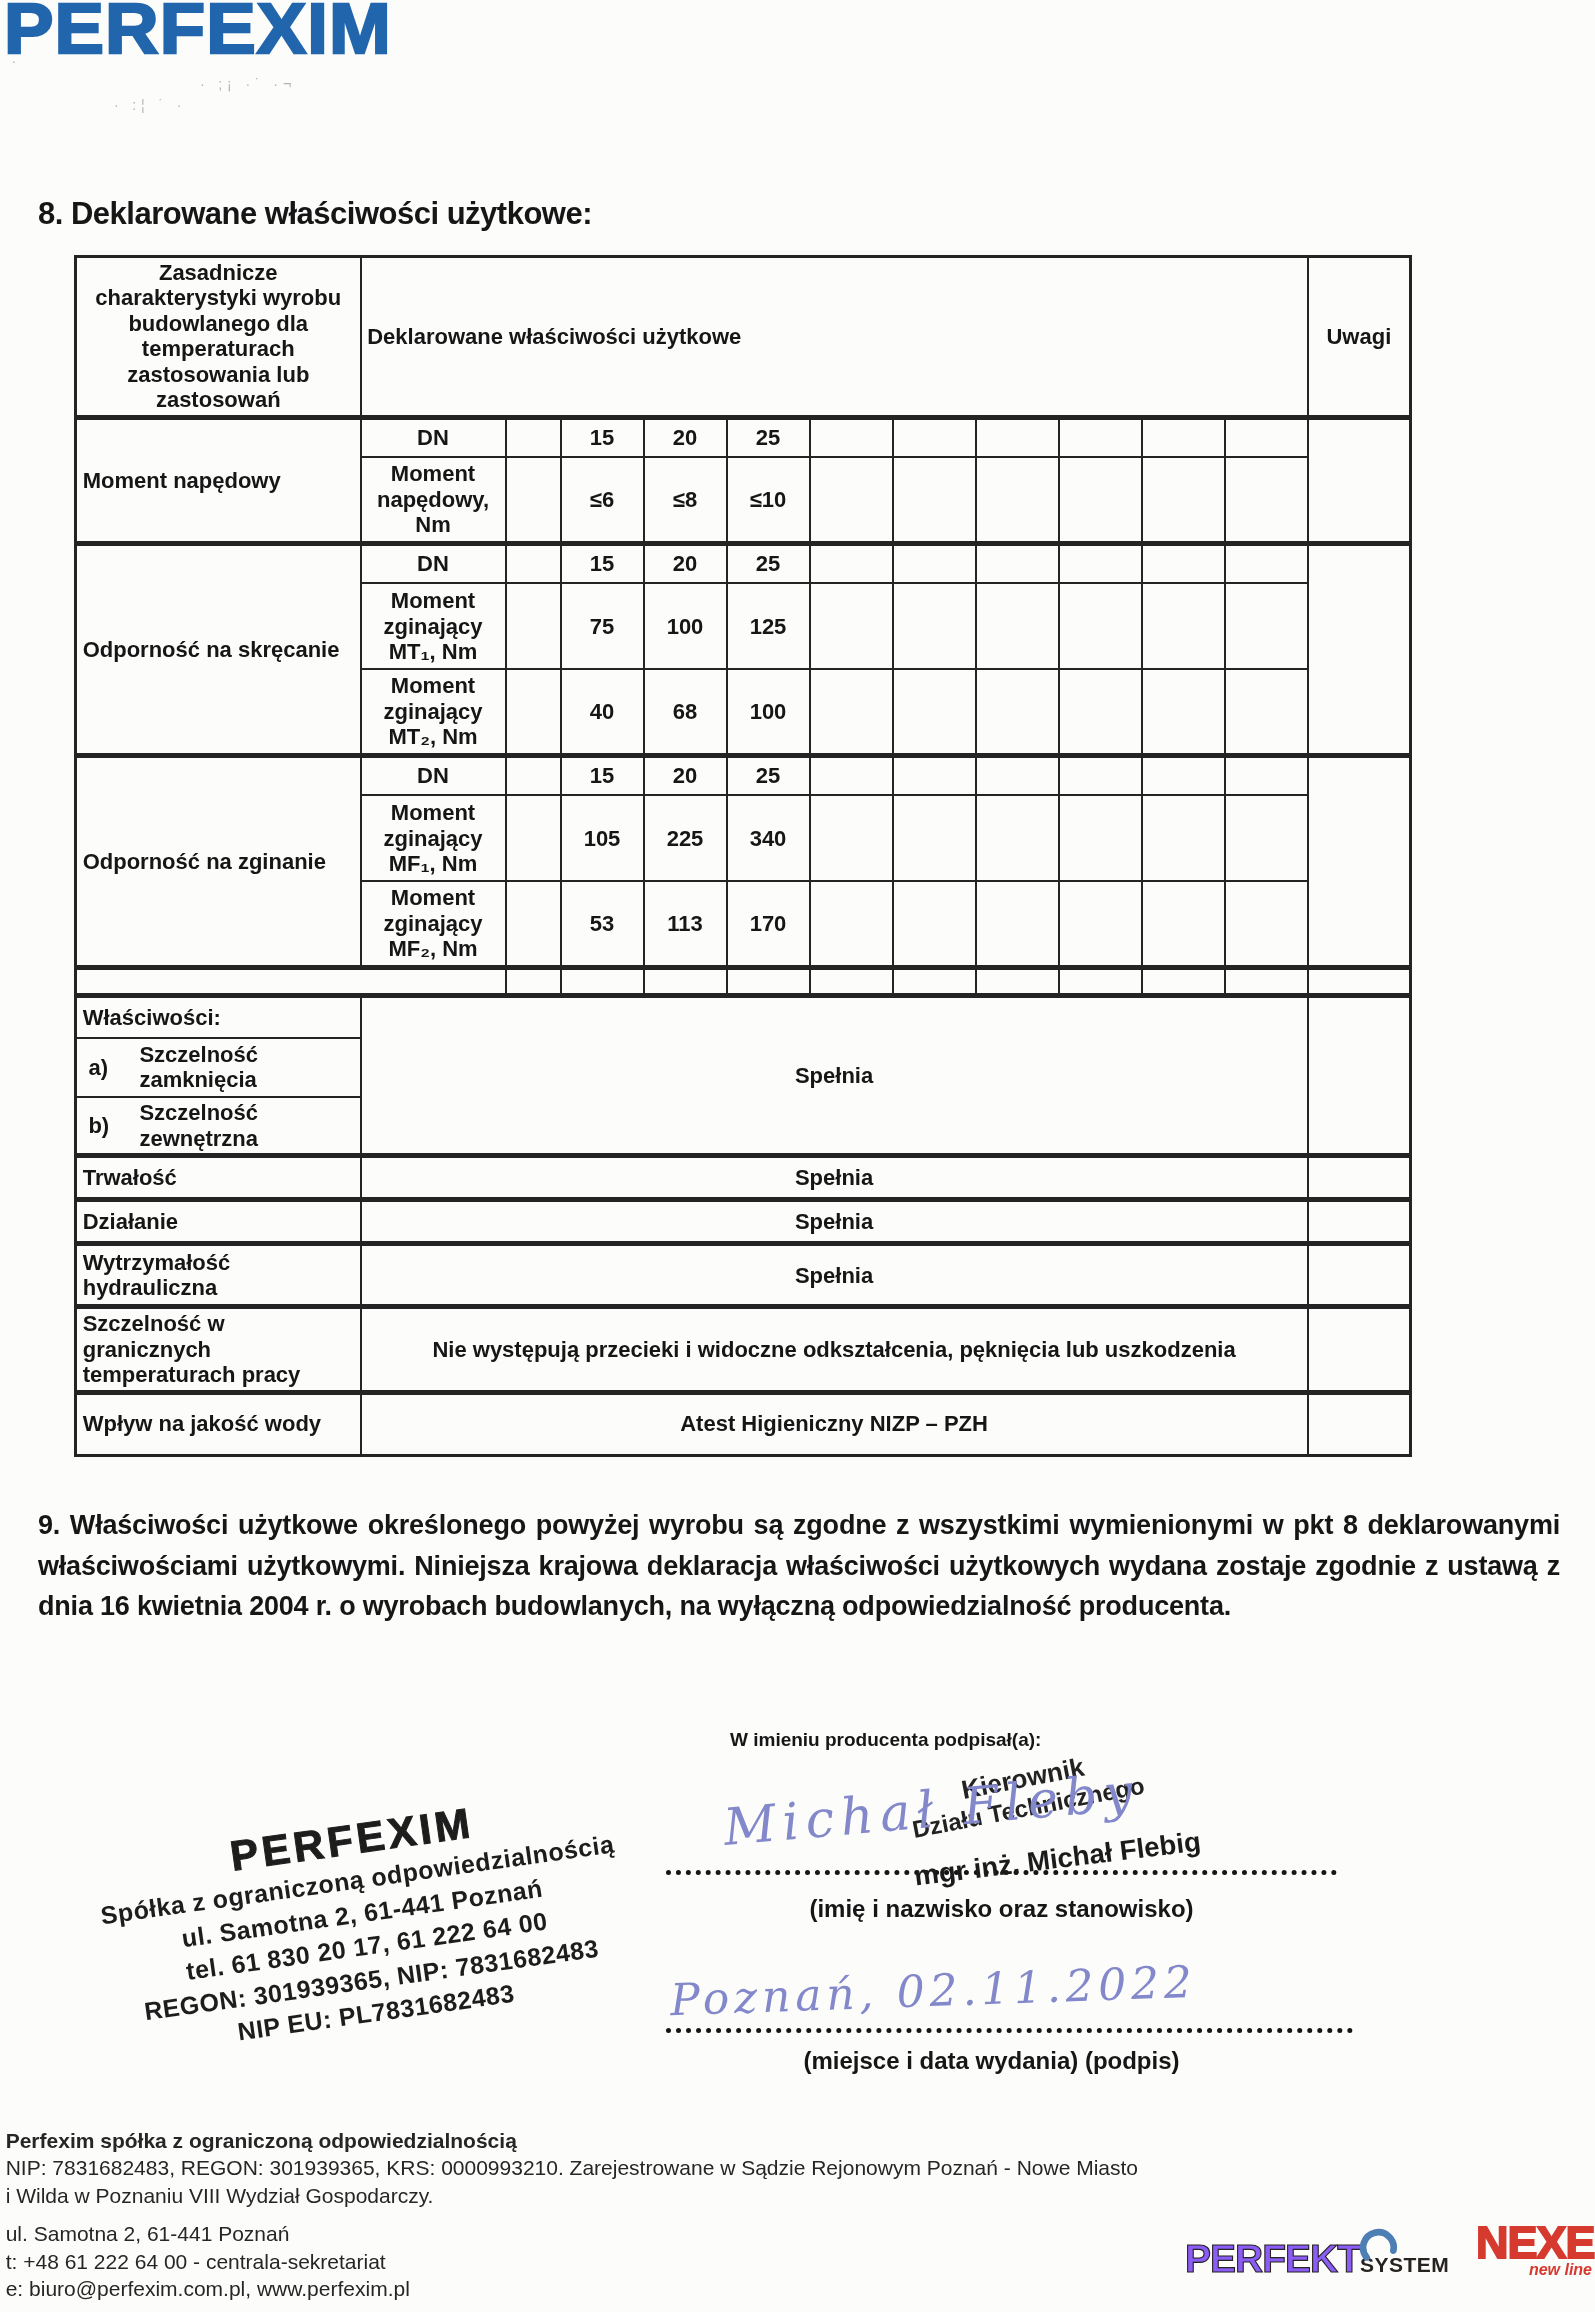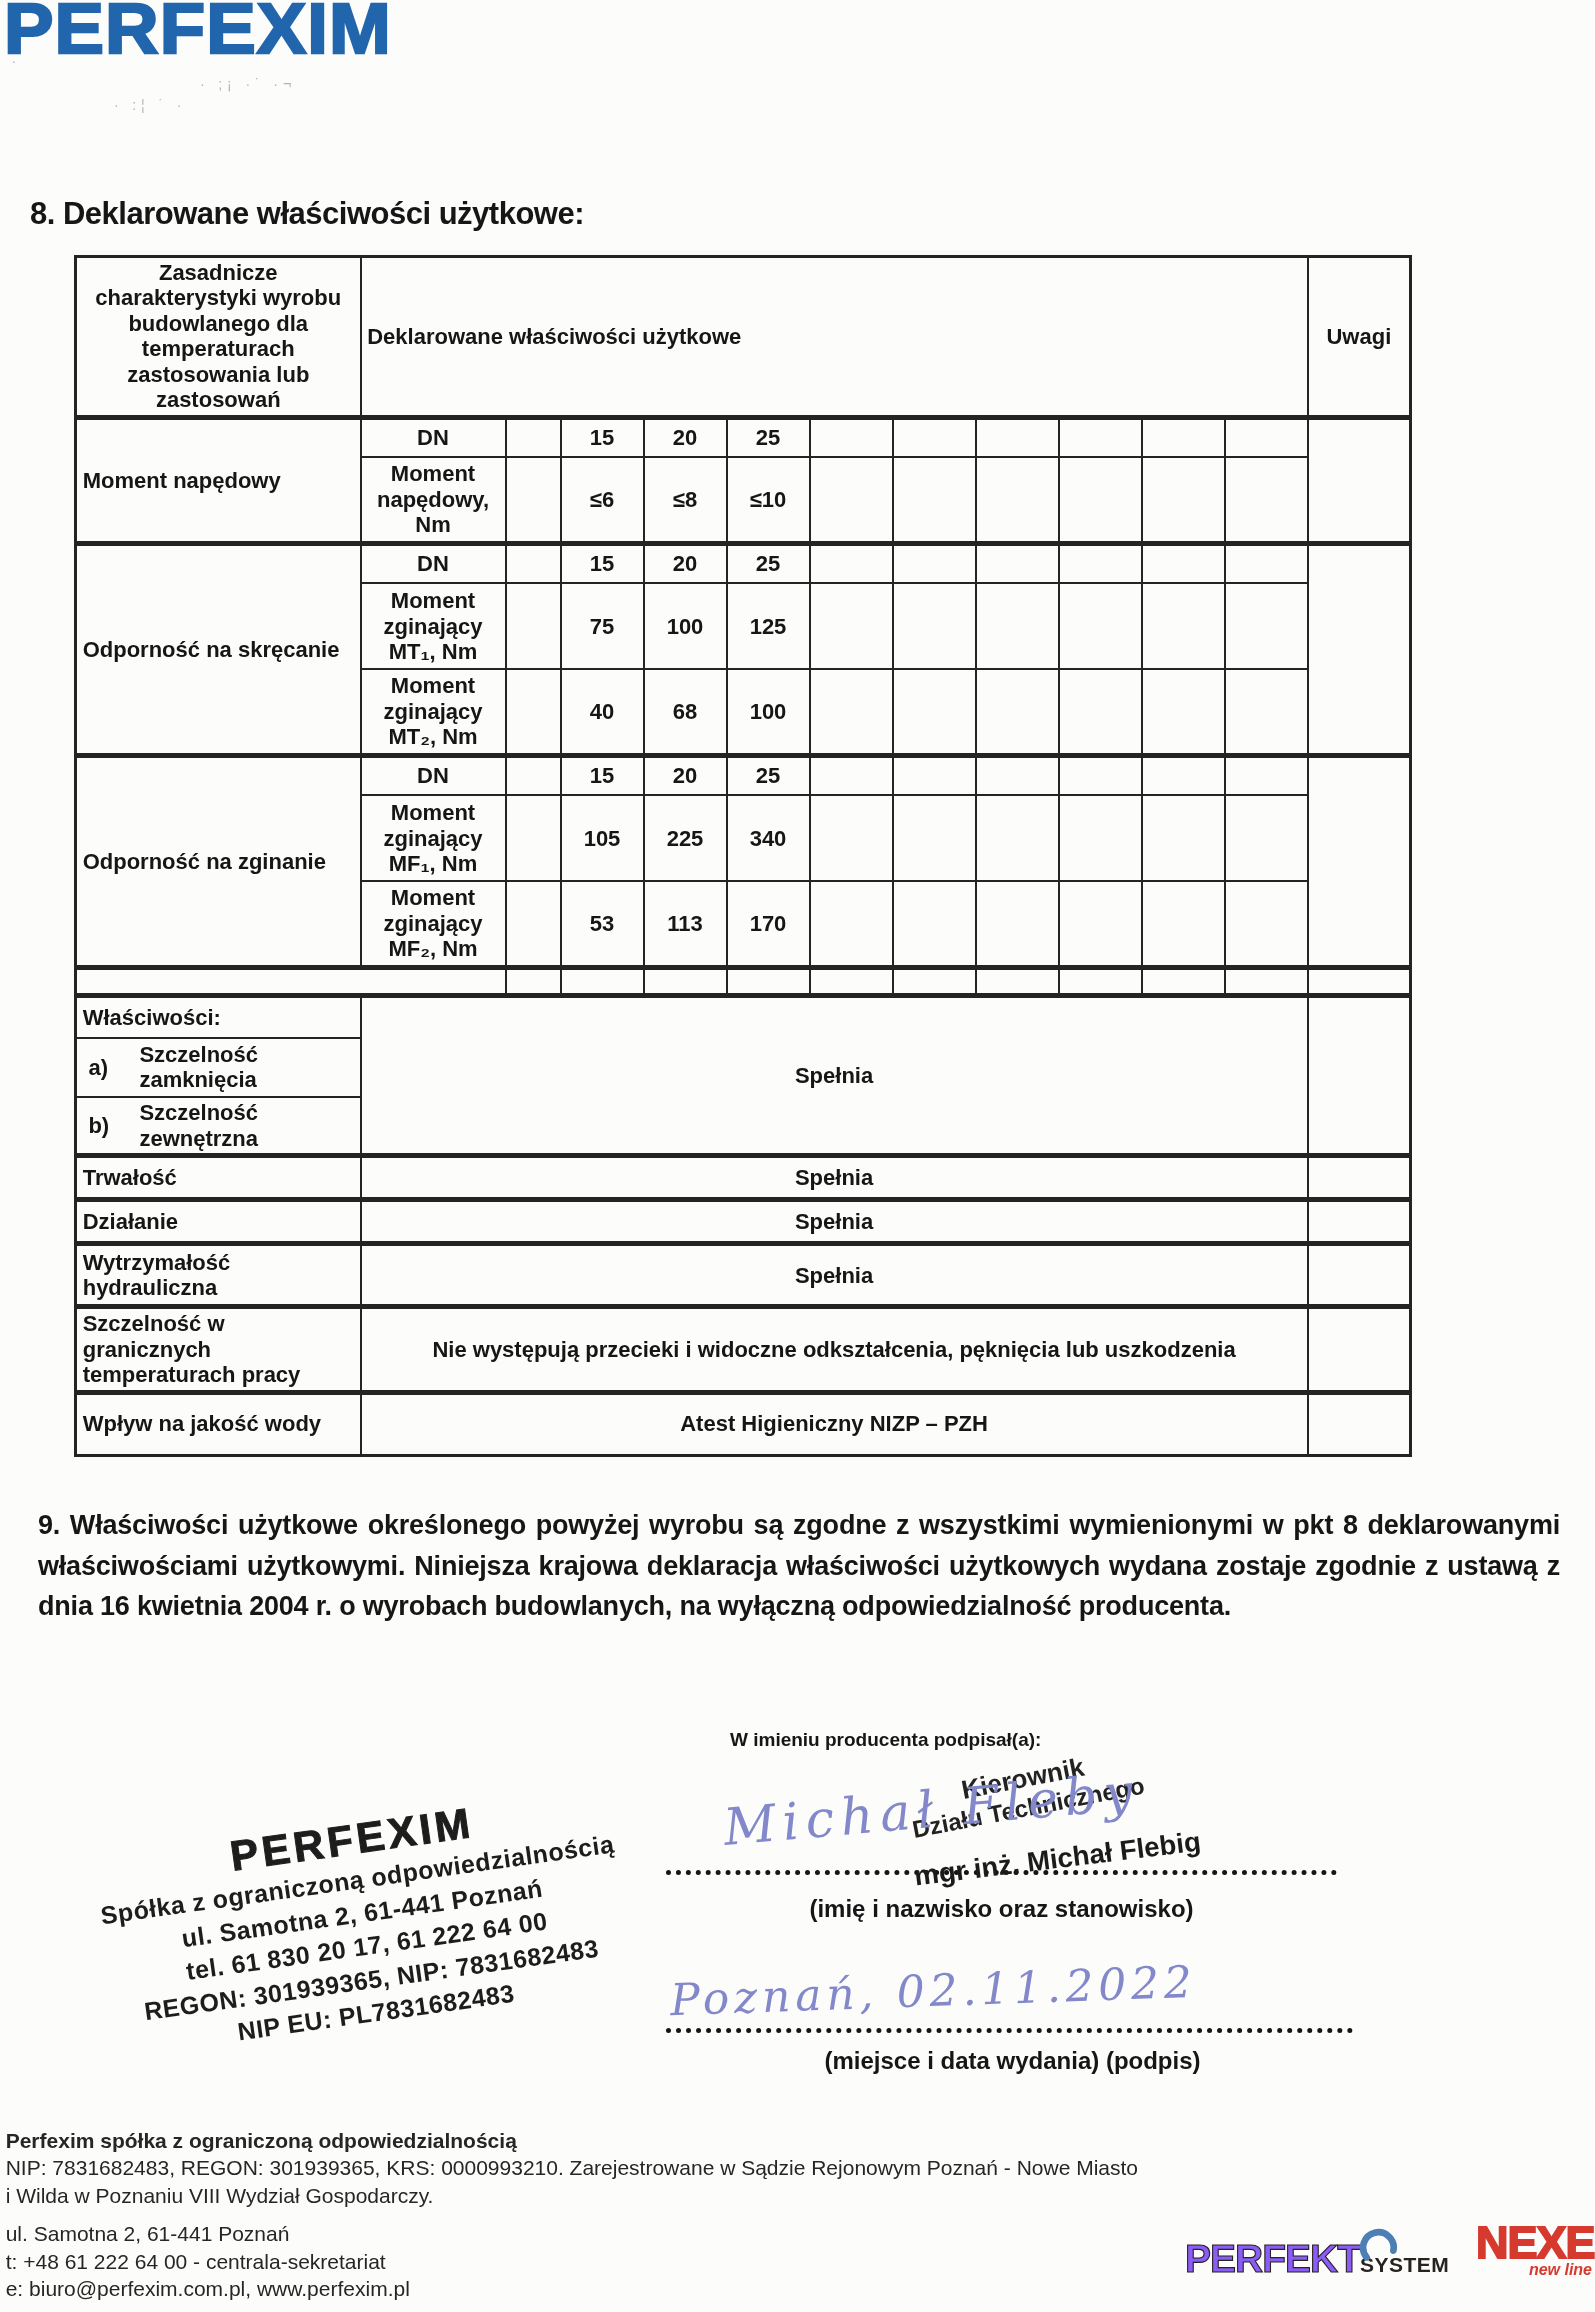--- a/index.html
+++ b/index.html
@@ -18,21 +18,21 @@
     font-size:70px; font-weight:bold; color:#2166ad;
     -webkit-text-stroke:2.4px #2166ad;
     letter-spacing:1px; transform:scaleX(1.06); transform-origin:left top;
   }
   .noise { position:absolute; color:#8f8f8f; opacity:.65; filter:blur(0.4px); font-size:14.3px; letter-spacing:4.8px; }
   .n1 { left:200px; top:76px; }
   .n2 { left:114px; top:97px; }
   .n3 { left:11.4px; top:53px; }
 
   .heading8 {
-    position:absolute; left:30px; top:196px;
+    position:absolute; left:38px; top:196px;
     font-size:31px; font-weight:bold; letter-spacing:-0.5px;
   }
 
   
   .doc-table {
     position:absolute; left:74px; top:255px;
     border-collapse:collapse; table-layout:fixed; width:1333px;
     border:3.8px solid #242424;
   }
   .doc-table td {
@@ -108,21 +108,21 @@
   }
   .stamp-company .l1 { font-size:42px; letter-spacing:3.8px; -webkit-text-stroke:1px #1d1d1d; }
   .stamp-company .ln { font-size:25px; line-height:1.34; letter-spacing:0.5px; }
 
   .hand2 {
     position:absolute; left:670px; top:1965px;
     font-family:"DejaVu Serif", serif; font-style:italic;
     font-size:44px; color:#8288c9; letter-spacing:4.8px;
     transform:rotate(-2deg); white-space:nowrap;
   }
-  .caption2 { position:absolute; left:669px; top:2047px; width:687px; text-align:center; font-weight:bold; font-size:24px; }
+  .caption2 { position:absolute; left:648px; top:2047px; width:687px; text-align:center; font-weight:bold; font-size:24px; }
 
   
   .footer { position:absolute; left:5.7px; top:2127px; font-size:21px; line-height:1.3; color:#262626; width:1465px; }
   .footer .b { font-weight:bold; }
   .footer .gap { height:11.4px; }
 
   .logo-perfekt { position:absolute; left:1185px; top:2237px; white-space:nowrap; }
   .pf-main { font-size:39px; font-weight:bold; color:#8b5cf6; letter-spacing:-1px; -webkit-text-stroke:1.1px #262320; }
   .pf-sub  { font-size:21px; font-weight:bold; color:#262320; letter-spacing:0.5px; }
   .pf-arc  { position:absolute; left:173px; top:-15px; }

